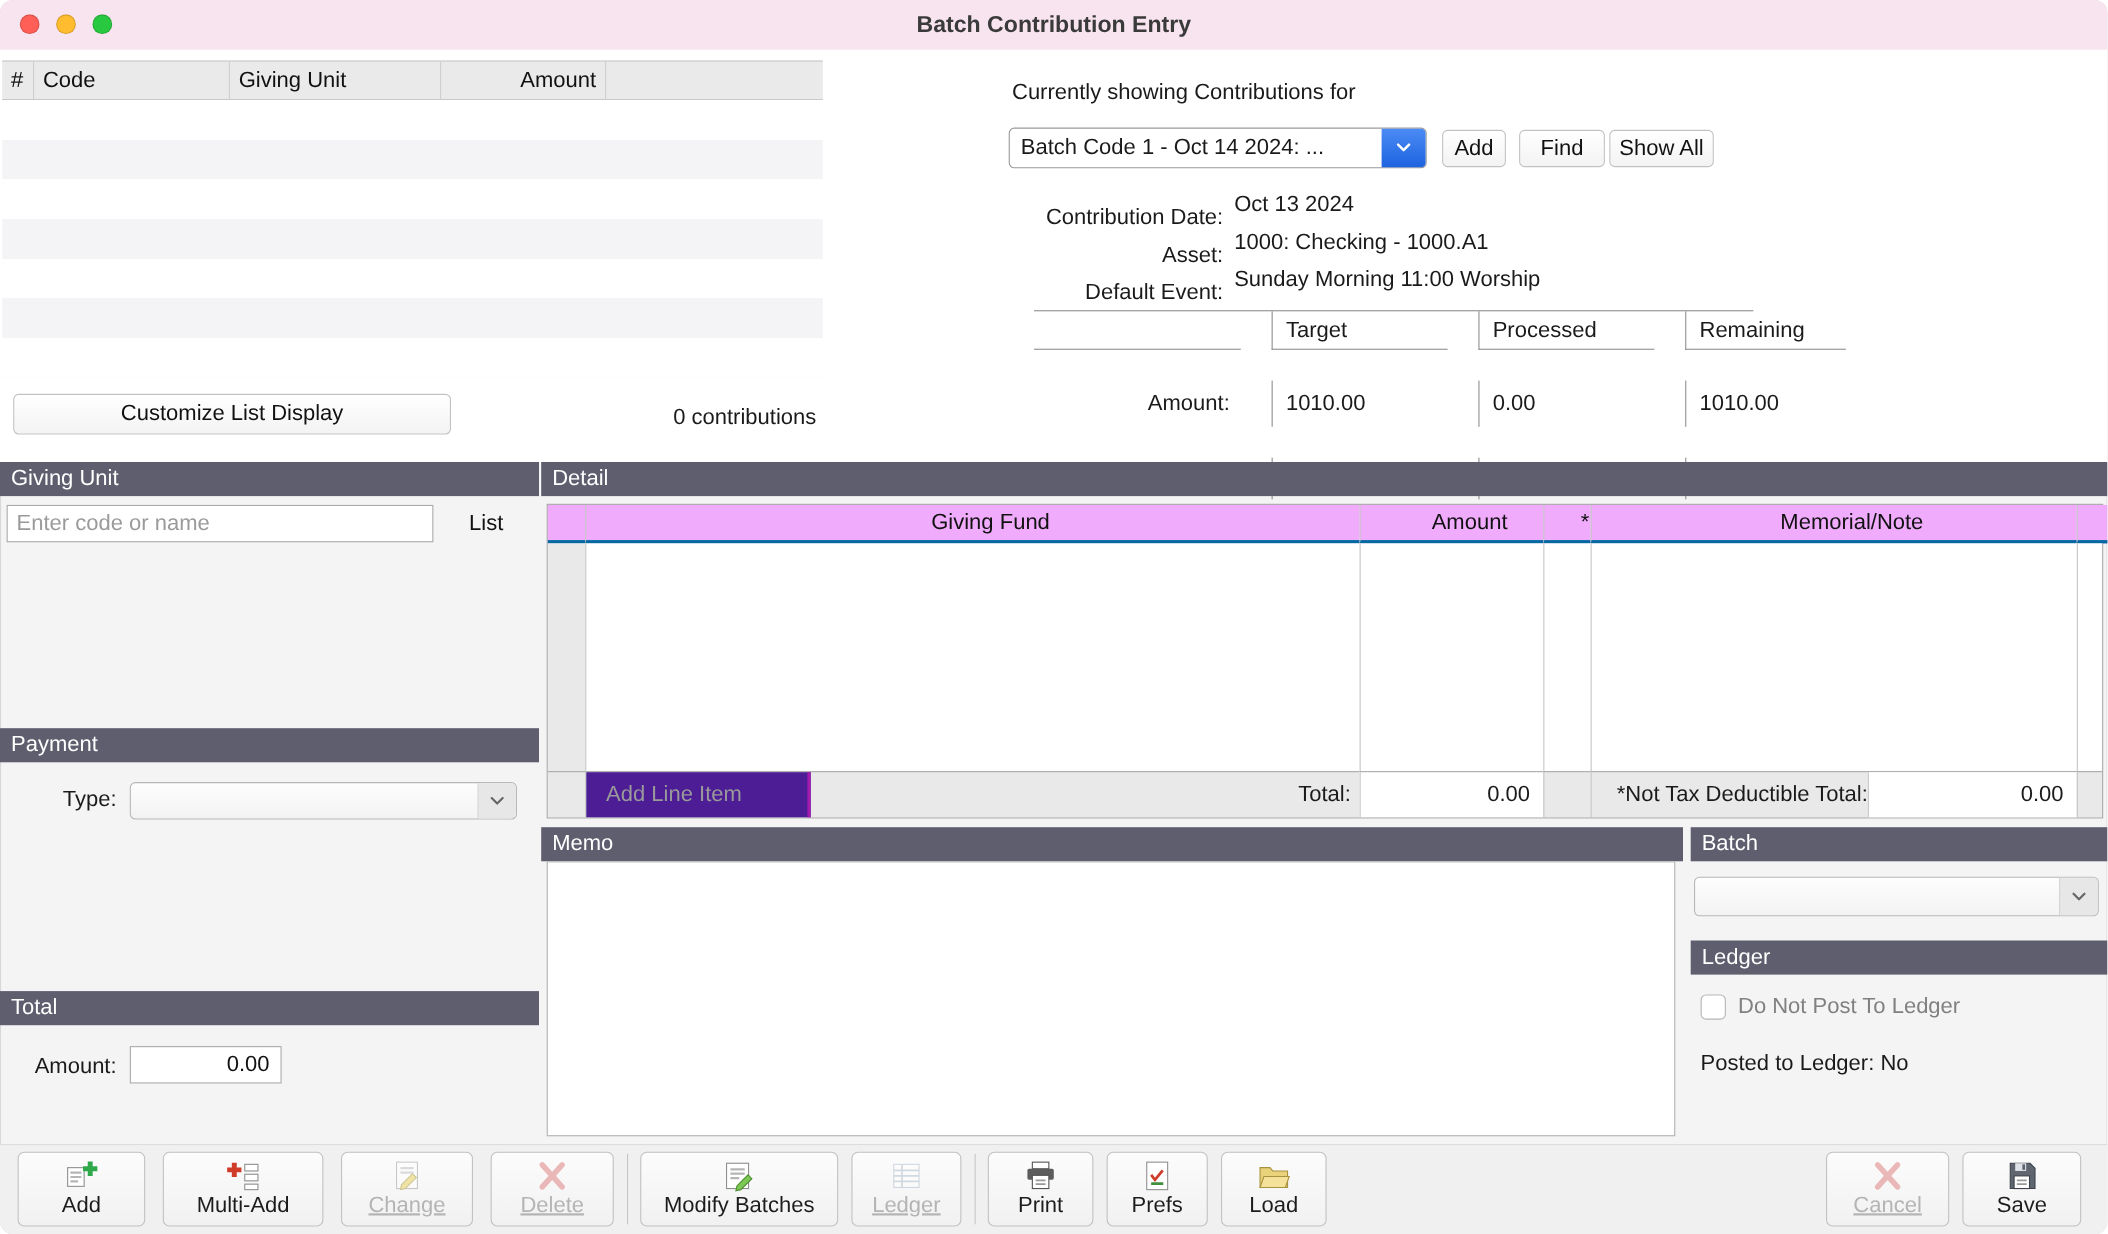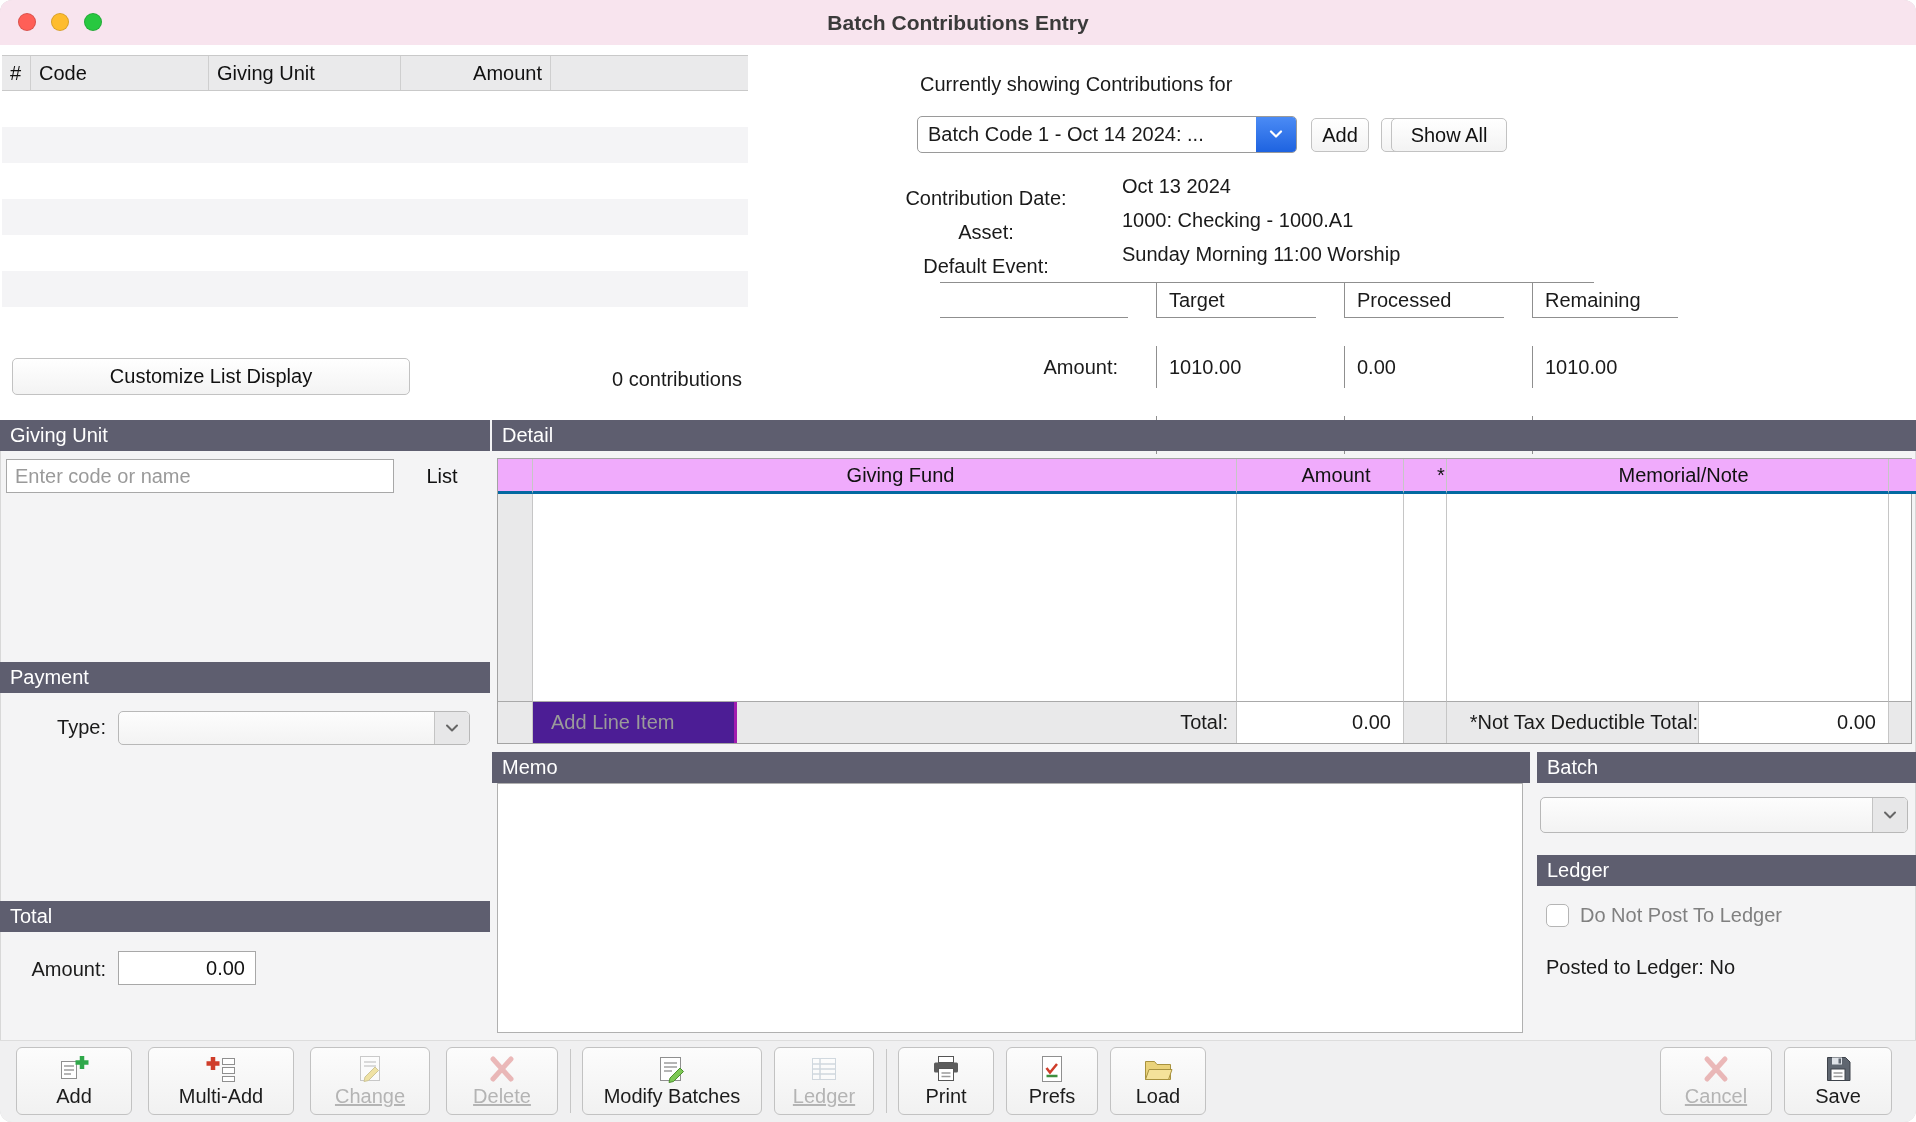--- a/index.html
+++ b/index.html
@@ -28,21 +28,21 @@
   .btn{background:linear-gradient(#ffffff,#f3f3f3);border:1px solid #c2c2c2;border-radius:5px;font-family:inherit;font-size:20px;color:#111;cursor:default;}
   .customize{position:absolute;left:12px;top:313px;width:398px;height:37px;}
   .count{position:absolute;left:497px;top:323px;width:360px;text-align:center;}
   .showing{position:absolute;left:920px;top:28px;font-size:20px;}
   
   .batch-select{position:absolute;left:917px;top:71px;width:380px;height:37px;background:#ffffff;border:1px solid #9a9a9a;border-radius:5px;box-sizing:border-box;display:flex;align-items:center;}
   .bs-text{flex:1;padding-left:10px;white-space:nowrap;overflow:hidden;}
   .bs-cap{width:40px;align-self:stretch;background:linear-gradient(#4b8bf5,#1e63e0);border-radius:0 4px 4px 0;display:flex;align-items:center;justify-content:center;}
   .small-btn{position:absolute;top:73px;height:34px;}
   .info-row{position:absolute;left:860px;width:760px;height:30px;display:flex;align-items:center;}
-  .info-label{width:252px;text-align:center;margin-top:24px;}
+  .info-label{width:252px;text-align:right;margin-top:24px;}
   .info-value{padding-left:10px;}
   
   .totals-table{position:absolute;left:940px;top:237px;width:654px;display:grid;grid-template-columns:188px 160px 160px 146px;grid-template-rows:35px 42px 38px;border-top:1px solid #8f8f8f;gap:28px;}
   .tt-cell{display:flex;align-items:center;box-sizing:border-box;}
   .tt-sep{border-left:1px solid #8f8f8f;}
   .tt-headrow{border-bottom:1px solid #8f8f8f;}
   .tt-head{padding-left:12px;}
   .tt-label{justify-content:flex-end;padding-right:10px;}
   .tt-val{padding-left:12px;}
   
@@ -84,21 +84,21 @@
   .tbtn.disabled svg{opacity:.45;}
   .ticon{height:30px;display:flex;align-items:center;justify-content:center;}
   .tsep{position:absolute;top:8px;width:1px;height:64px;background:#c6c6c6;}
 </style>
 </head>
 <body>
 
 <div class="window">
 
   <div class="titlebar">
-    <div class="wtitle">Batch Contributions Entry</div>
+    <div class="wtitle">Batch Contribution Entry</div>
     <div class="lights">
       <span class="light red"></span>
       <span class="light yellow"></span>
       <span class="light green"></span>
     </div>
   </div>
 
   <div class="top-region">
 
     <div class="clist-header">
@@ -118,21 +118,21 @@
     <div class="batch-select">
       <span class="bs-text">Batch Code 1 - Oct 14 2024: ...</span>
       <span class="bs-cap">
         <svg width="14" height="9" viewBox="0 0 14 9">
             <polyline points="2,1.5 7,6.5 12,1.5" fill="none" stroke="#ffffff" stroke-width="2.2" stroke-linecap="round" stroke-linejoin="round"></polyline>
           </svg>
       </span>
     </div>
     <button class="btn small-btn" style="left:1311px;width:58px">Add</button>
     <button class="btn small-btn" style="left:1381px;width:78px">Find</button>
-    <button class="btn small-btn" style="left:1391px;width:116px">Show All</button>
+    <button class="btn small-btn" style="left:1463px;width:95px">Show All</button>
 
     <div class="info-row" style="top:126px">
       <span class="info-label">Contribution Date:</span>
       <span class="info-value">Oct 13 2024</span>
     </div>
     <div class="info-row" style="top:160px">
       <span class="info-label">Asset:</span>
       <span class="info-value">1000: Checking - 1000.A1</span>
     </div>
     <div class="info-row" style="top:194px">

